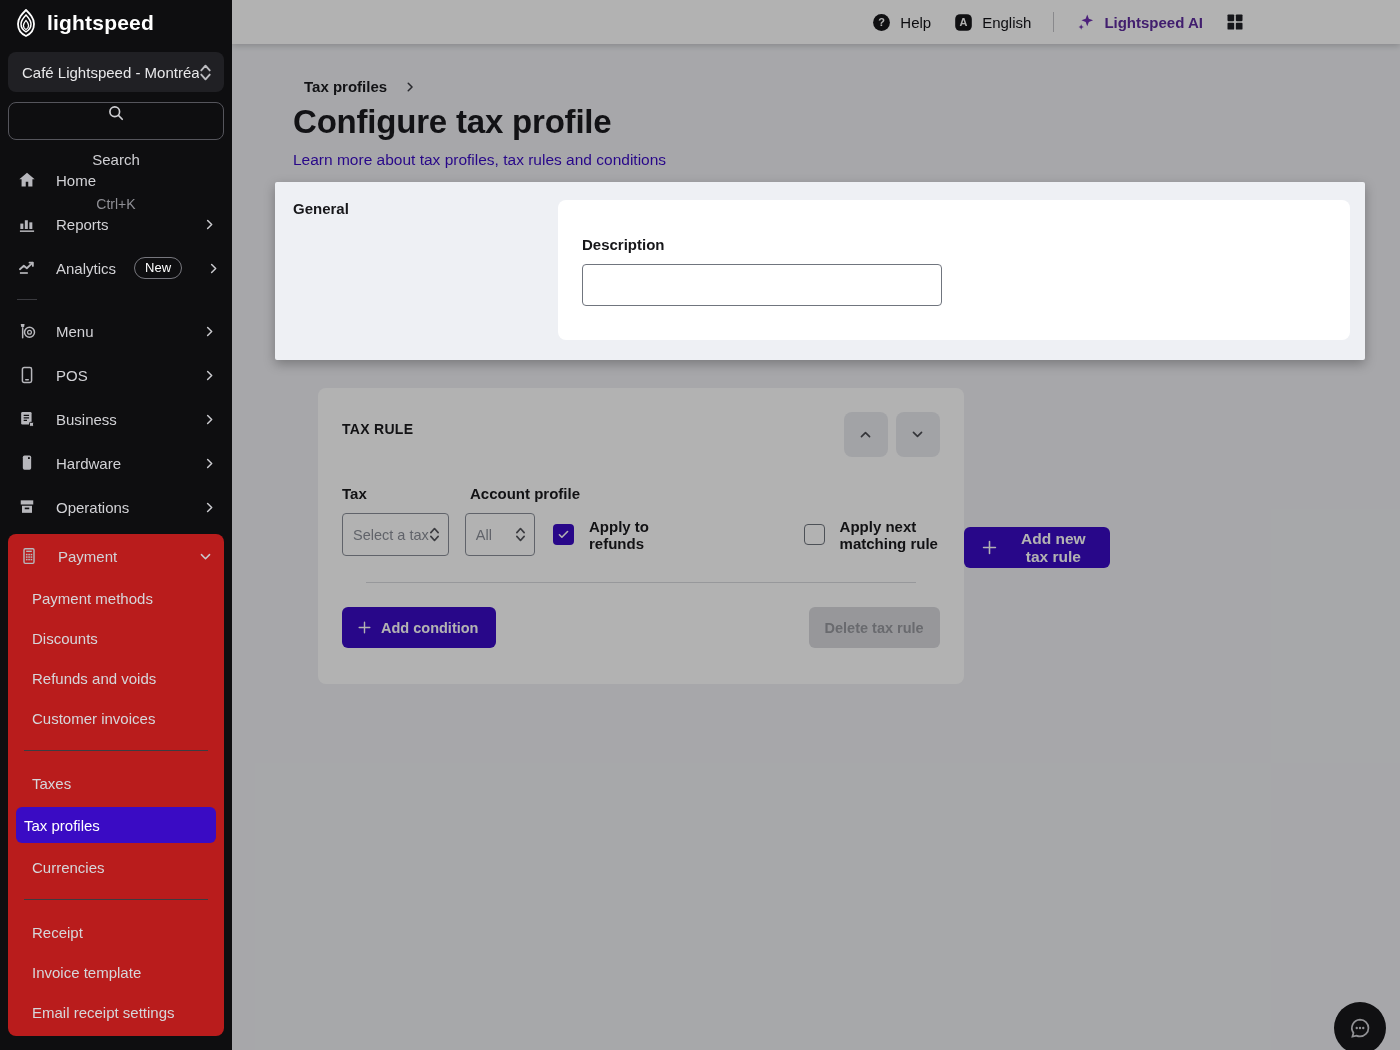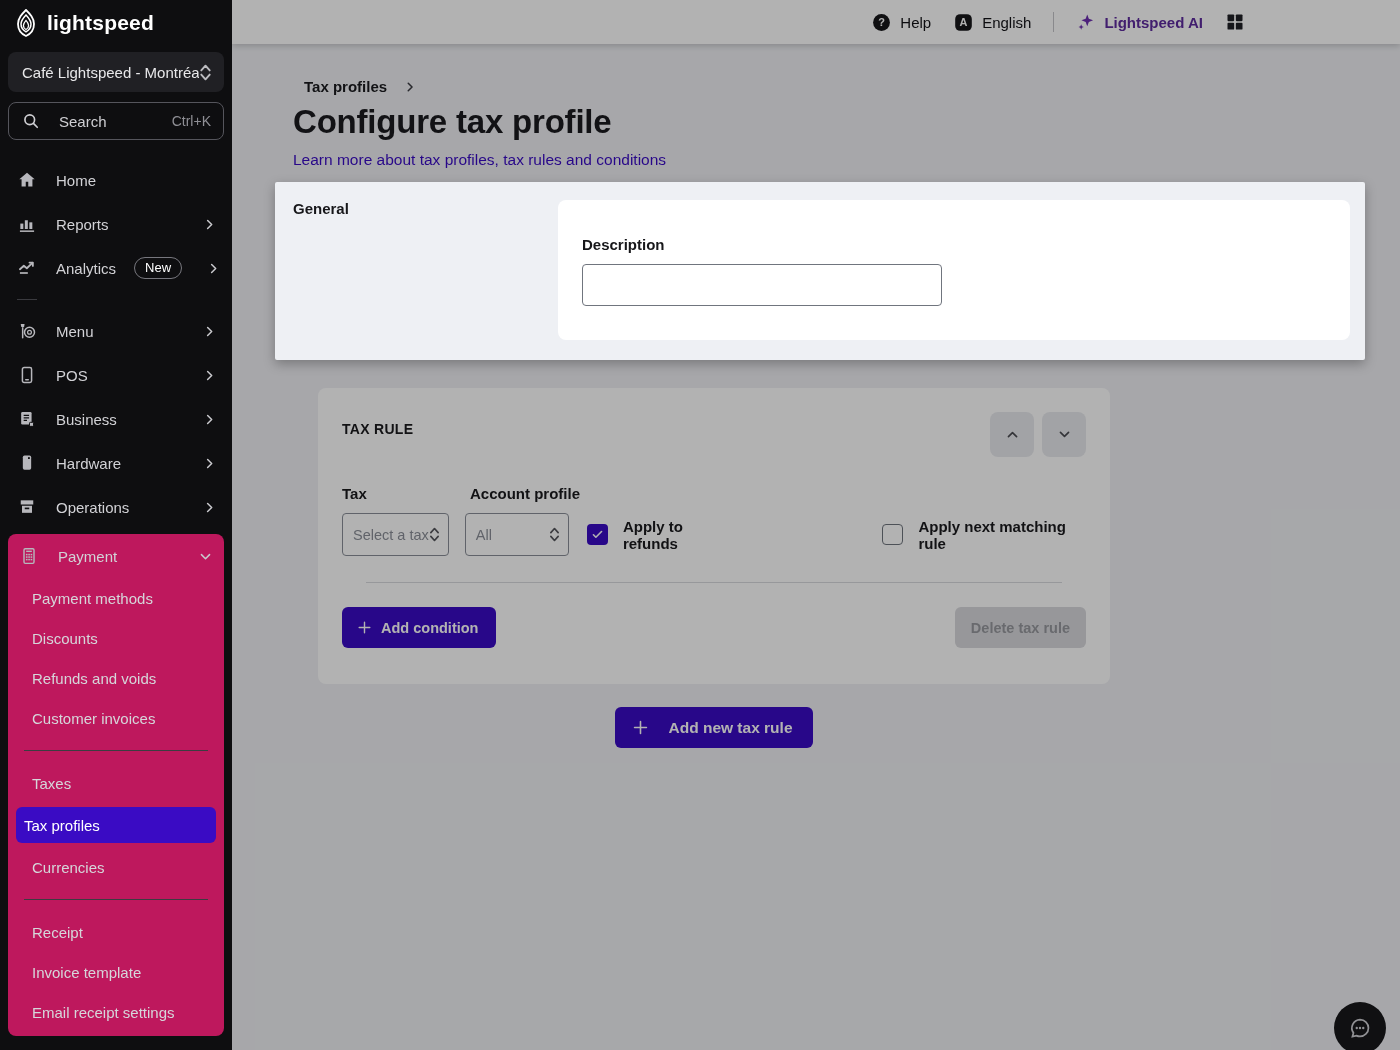--- a/index.html
+++ b/index.html
@@ -9,33 +9,33 @@
 
   
   .sidebar { width:232px; height:1050px; background:#0e0e10; color:#d2d2d6; flex:none;
     display:flex; flex-direction:column; }
   .logo-row { display:flex; align-items:center; gap:9px; padding:9px 14px 8px 14px; }
   .logo-text { color:#fff; font-size:21px; font-weight:700; letter-spacing:.2px; }
   .location-btn { margin:7px 8px 0 8px; height:40px; background:#202024; border-radius:8px;
     display:flex; align-items:center; padding:0 12px 0 14px; cursor:pointer; }
   .location-label { color:#e8e8ea; font-size:15px; flex:1; white-space:nowrap; overflow:hidden; }
   .search-box { margin:10px 8px 0 8px; height:38px; border:1px solid #55555c; border-radius:8px;
-    display:flex; align-items:center; padding:0 12px 0 12px; gap:18px; cursor:text; }
+    display:flex; align-items:center; padding:0 12px 0 12px; gap:28px; cursor:text;flex-direction:column; }
   .search-label { color:#cfcfd3; font-size:15px; flex:1; }
   .search-kbd { color:#8f8f95; font-size:14px; }
   .nav { margin-top:18px; }
   .nav-item { height:44px; display:flex; align-items:center; padding:0 14px 0 16px; gap:18px;
     font-size:15px; cursor:pointer; }
   .nav-item .nlabel { flex:1; }
   .nicon { width:22px; height:22px; color:#b7b7bc; display:flex; align-items:center; justify-content:center; flex:none; }
   .chev { width:16px; height:16px; color:#c9c9cd; display:flex; align-items:center; flex:none; }
   .badge-new { border:1.5px solid #77777e; border-radius:999px; padding:2px 10px 3px 10px;
     font-size:13px; color:#fff; margin-right:6px; }
   .nav-divider { border-top:1px solid #3a3a3f; width:20px; margin:9px 0 9px 17px; }
-  .pay-panel { margin:5px 8px 0 8px; background:#be185d; border-radius:8px; padding-bottom:4px; }
+  .pay-panel { margin:5px 8px 0 8px; background:#b91c1c; border-radius:8px; padding-bottom:4px; }
   .pay-head { height:44px; display:flex; align-items:center; padding:0 10px 0 10px; gap:18px; font-size:15px; cursor:pointer; }
   .pay-head .nlabel { flex:1; }
   .sub-item { height:40px; display:flex; align-items:center; padding-left:24px; font-size:15px;
     color:#d6d6da; cursor:pointer; }
   .sub-divider { border-top:1px solid #3c3c41; margin:12px 16px; }
   .sub-selected { margin:4px 8px; height:36px; background:#3a0bc4; border-radius:6px;
     display:flex; align-items:center; padding-left:8px; color:#fff; font-size:15px; cursor:pointer; }
 
   
   .main { position:relative; flex:1; height:1050px; background:#eff0f4; overflow:hidden; }
@@ -62,21 +62,21 @@
     display:flex; gap:23px; }
   .field-col { width:360px; }
   .field-label { font-size:15px; font-weight:700; color:#17171a; margin-bottom:11px; }
   .text-input { width:100%; height:42px; border:1px solid #70757e; border-radius:4px; background:#fff;
     font-size:15px; padding:0 10px; font-family:"Liberation Sans",sans-serif; }
 
   .lower-row { display:flex; margin:28px 0 0 61px; }
   .rules-intro { width:240px; color:#222428; }
   .rules-heading { font-size:15px; font-weight:700; color:#1a1a1e; margin-bottom:7px; }
   .rules-intro p { font-size:14.5px; line-height:1.14; margin-bottom:9px; }
-  .right-col { margin-left:25px; width:792px; display:flex; flex-direction:column; }
+  .right-col { margin-left:25px; width:792px; display:flex; flex-direction:row; }
 
   .rule-card { width:792px; height:296px; background:#fff; border-radius:8px; padding:24px 24px 0 24px; }
   .rule-head { display:flex; align-items:flex-start; justify-content:space-between; height:45px; }
   .rule-title { font-size:14px; font-weight:700; letter-spacing:.3px; color:#1a1a1e; margin-top:9px; }
   .arrow-btns { display:flex; gap:8px; }
   .arrow-btn { width:44px; height:45px; background:#e9eaee; border:none; border-radius:8px; cursor:pointer;
     display:flex; align-items:center; justify-content:center; color:#4b4c52; }
   .rule-labels { display:flex; margin-top:28px; }
   .rl-tax { width:128px; font-size:15px; font-weight:700; color:#1a1a1e; }
   .rl-acct { font-size:15px; font-weight:700; color:#1a1a1e; }

